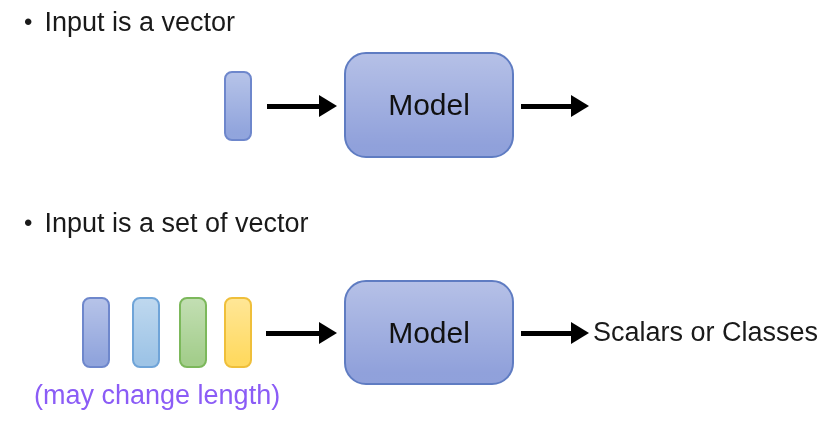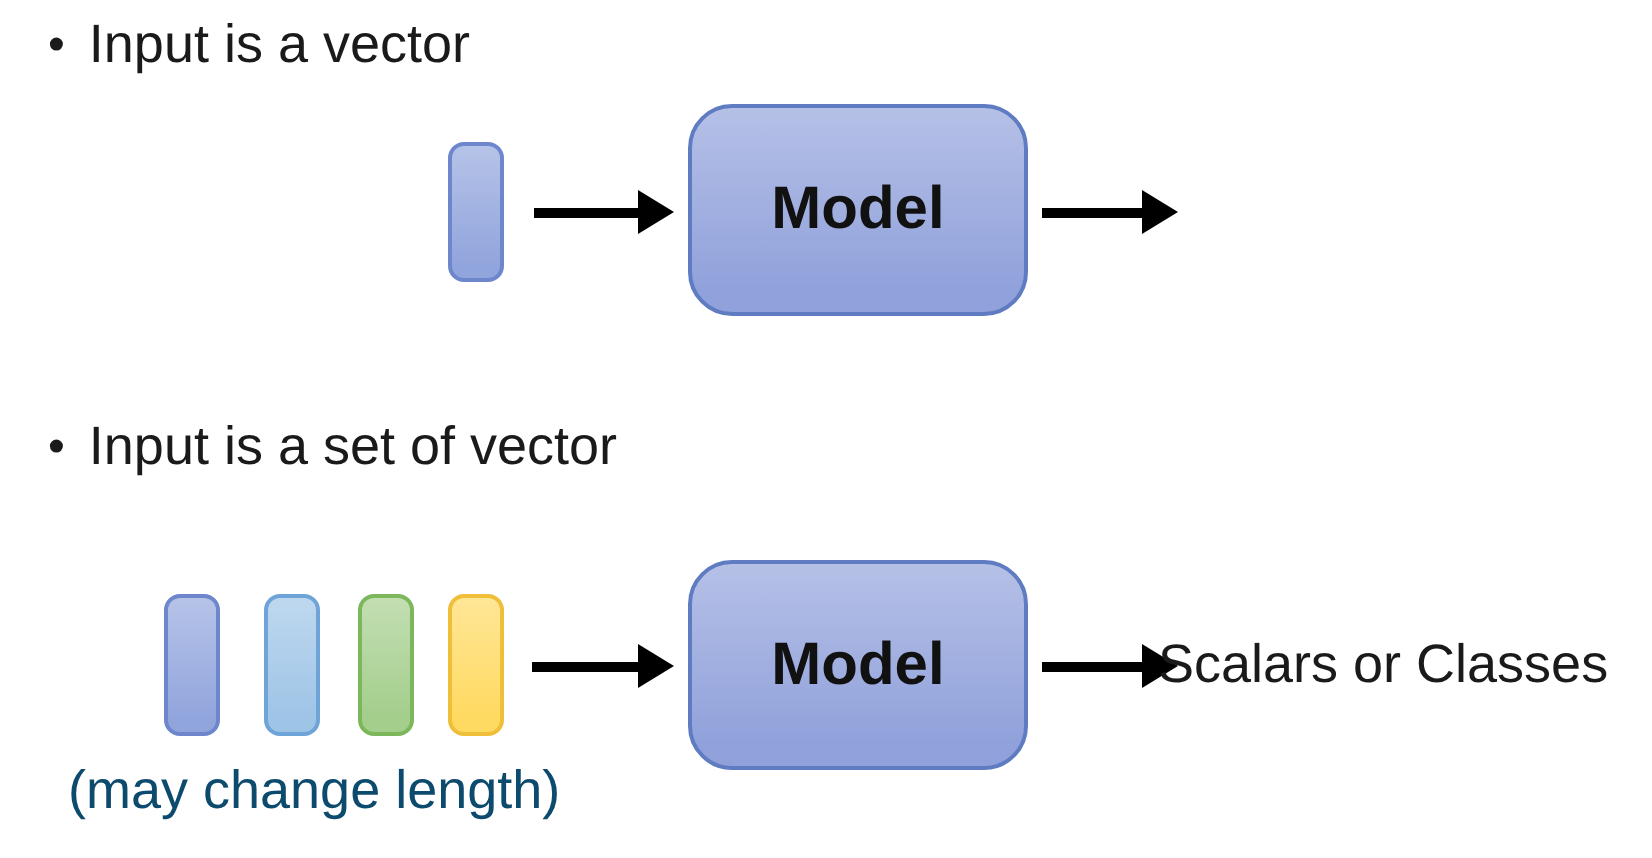--- a/index.html
+++ b/index.html
@@ -46,21 +46,20 @@
     border-radius: 8px;
     border-width: 2px;
   }
   .model-box {
     width: 170px;
     height: 106px;
     border-radius: 22px;
     display: flex;
     align-items: center;
     justify-content: center;
-    font-weight: bold;
   }
   .model-box .model-label {
     font-size: 30px;
     color: #111111;
   }
   
   .arrow {
     position: absolute;
     height: 22px;
     display: flex;
@@ -84,21 +83,21 @@
     font-size: 27px;
     line-height: 1.1;
     white-space: nowrap;
     color: #1a1a1a;
   }
   .note {
     position: absolute;
     font-size: 27px;
     line-height: 1.1;
     white-space: nowrap;
-    color: #0c4a6e;
+    color: #8b5cf6;
   }
 </style>
 </head>
 <body>
 
 <div class="canvas">
 
   <div class="heading" style="left:24px; top:6px;">
     <span class="bullet">•</span>
     <span><span>Input is </span><span class="bold">a vector</span></span>
@@ -138,17 +137,17 @@
 
   <div class="shape model-box" style="left: 344px; top: 280px; height: 105px; background-color: rgb(142, 159, 218); border-color: rgb(95, 124, 194);">
     <span class="model-label">Model</span>
   </div>
 
   <div class="arrow" style="left:521px; top:322px; width:68px;">
     <div class="shaft"></div>
     <div class="head"></div>
   </div>
 
-  <div class="out-label" style="left:579px; top:318px;">Scalars or Classes</div>
+  <div class="out-label" style="left:593px; top:318px;">Scalars or Classes</div>
 
   <div class="note" style="left:34px; top:381px;">(may change length)</div>
 
 </div>
 
 </body></html>

